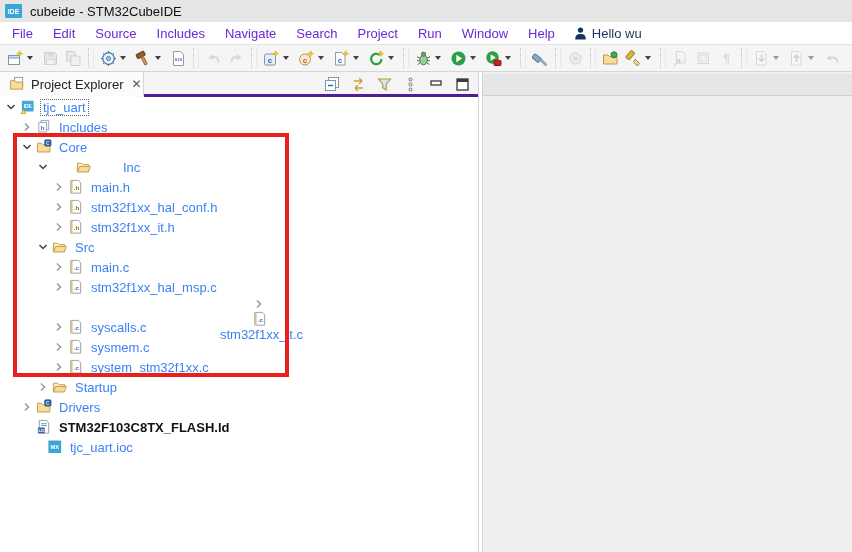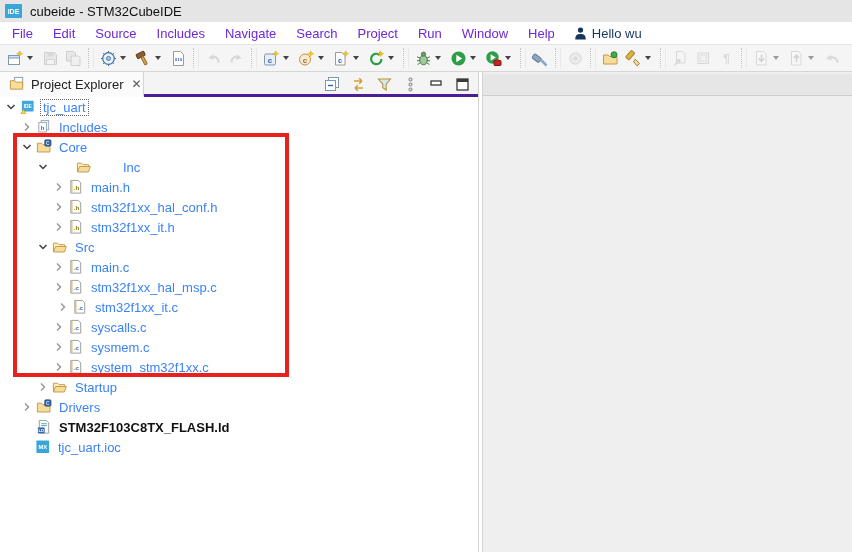--- a/index.html
+++ b/index.html
@@ -513,21 +513,21 @@
         </span>
         <span class="tree-icon">
           <svg width="16" height="16" viewBox="0 0 17 17">
             <path d="M3 1.5 H11 L13.5 4 V15 H3 Z" fill="#fff" stroke="#9a9a9a"></path>
             <rect x="3.4" y="1.9" width="1.4" height="12.7" fill="#d9c069"></rect>
             <text x="9" y="12" font-size="6.5" font-weight="bold" fill="#2f5fbf" text-anchor="middle">.c</text>
           </svg>
         </span>
         <span class="tree-label">stm32f1xx_hal_msp.c</span>
       </div>
-      <div class="tree-row" style="padding-left: 56px;">
+      <div class="tree-row" style="padding-left: 40px; flex-direction: column;">
         <span class="tree-arrow">
           <svg width="14" height="14" viewBox="0 0 14 14">
             <path d="M5 3.5 L8.5 7 L5 10.5" stroke="#9a9a9a" stroke-width="1.5" fill="none"></path>
           </svg>
         </span>
         <span class="tree-icon">
           <svg width="16" height="16" viewBox="0 0 17 17">
             <path d="M3 1.5 H11 L13.5 4 V15 H3 Z" fill="#fff" stroke="#9a9a9a"></path>
             <rect x="3.4" y="1.9" width="1.4" height="12.7" fill="#d9c069"></rect>
             <text x="9" y="12" font-size="6.5" font-weight="bold" fill="#2f5fbf" text-anchor="middle">.c</text>
@@ -614,21 +614,21 @@
         <span class="tree-icon">
           <svg width="16" height="16" viewBox="0 0 17 17">
             <path d="M3.5 1.5 H11 L13.5 4 V15 H3.5 Z" fill="#fff" stroke="#9a9a9a"></path>
             <path d="M5.5 5 h6 M5.5 7 h6" stroke="#2e9e9e" stroke-width="0.9"></path>
             <rect x="2" y="9" width="7.2" height="6.2" fill="#3465a4"></rect>
             <text x="5.6" y="13.8" font-size="4.6" font-weight="bold" fill="#fff" text-anchor="middle">LD</text>
           </svg>
         </span>
         <span class="tree-label bold">STM32F103C8TX_FLASH.ld</span>
       </div>
-      <div class="tree-row" style="padding-left: 19px;">
+      <div class="tree-row" style="padding-left: 31px;">
         <span class="tree-arrow"></span>
         <span class="tree-icon">
           <svg width="16" height="16" viewBox="0 0 17 17">
             <rect x="1.5" y="1.5" width="13.5" height="13.5" rx="1" fill="#3aa5d8"></rect>
             <text x="8.3" y="11" font-size="6.2" font-weight="bold" fill="#fff" text-anchor="middle">MX</text>
           </svg>
         </span>
         <span class="tree-label">tjc_uart.ioc</span>
       </div>
     </div>

